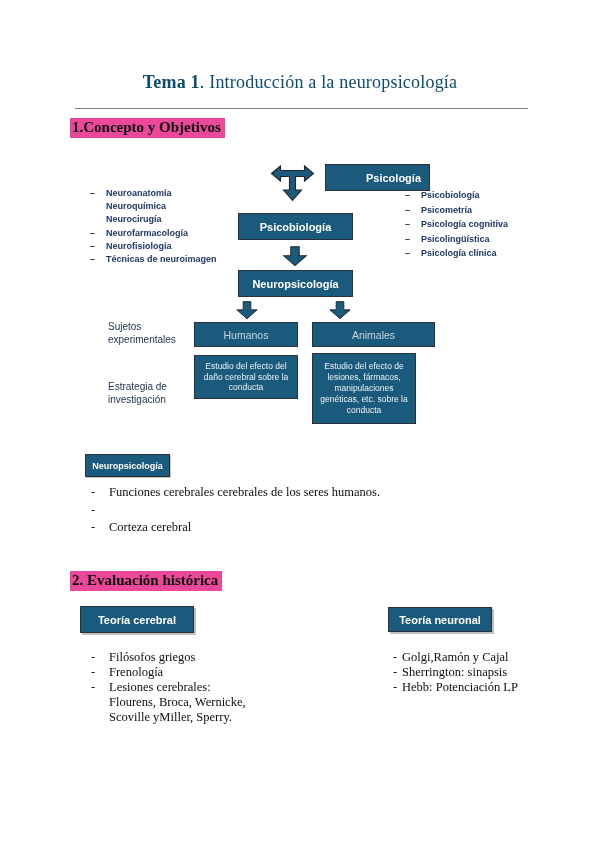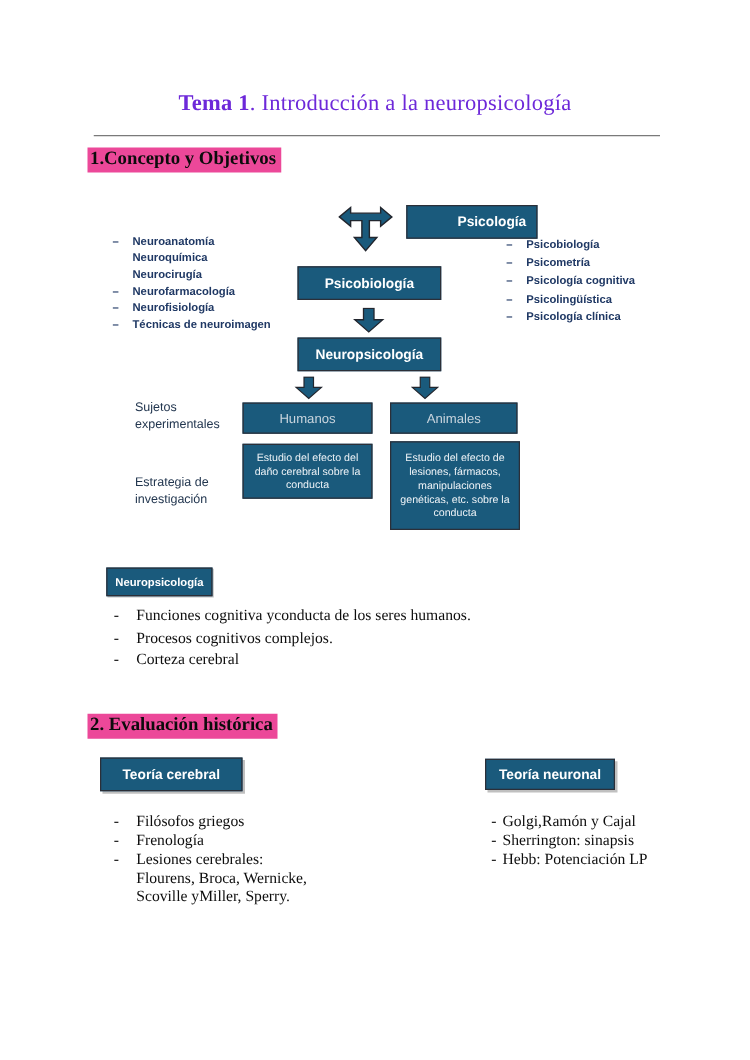--- a/index.html
+++ b/index.html
@@ -3,21 +3,21 @@
 <meta charset="utf-8">
 <style>
   html,body{margin:0;padding:0;background:#fff;}
   .page{
     position:relative;width:600px;height:848px;background:#ffffff;overflow:hidden;
     font-family:"Liberation Serif","DejaVu Serif",serif;color:#111;
   }
   
   .doc-title{
     position:absolute;top:72px;left:0;width:600px;text-align:center;
-    font-size:18px;color:#6d28d9;letter-spacing:.2px;
+    font-size:18px;color:#0c4a6e;letter-spacing:.2px;
   }
   .doc-title .b{font-weight:bold;}
   .rule{position:absolute;top:108px;left:75px;width:453px;border-top:1px solid #7a7a7a;}
   .sec-head{
     position:absolute;font-size:15px;font-weight:bold;color:#0c0c0c;
     background:#ec4899;padding:1px 4px 2px 2px;white-space:nowrap;
   }
   
   .tbox{
     position:absolute;background:#1a5a7c;border:1px solid #2b2f38;box-sizing:border-box;
@@ -131,35 +131,34 @@
     <path d="M12,1 L24,1 L24,14 L34,14 L18,28 L2,14 L12,14 Z" fill="#1a5a7c" stroke="#22262e" stroke-width="1.5"></path>
   </svg>
   <svg class="arrow-svg" style="left:327px;top:301px;" width="26" height="19" viewBox="0 0 36 30">
     <path d="M12,1 L24,1 L24,14 L34,14 L18,28 L2,14 L12,14 Z" fill="#1a5a7c" stroke="#22262e" stroke-width="1.5"></path>
   </svg>
 
   <div class="rowlab" style="left:108px;top:320px;width:82px;">Sujetos experimentales</div>
   <div class="rowlab" style="left:108px;top:380px;width:82px;">Estrategia de investigación</div>
 
   <div class="tbox sub" style="left:194px;top:322px;width:104px;height:25px;">Humanos</div>
-  <div class="tbox sub" style="left:312px;top:322px;width:102px;height:25px;">Animales</div>
+  <div class="tbox sub" style="left:312px;top:322px;width:123px;height:25px;">Animales</div>
 
   <div class="tbox body" style="left:194px;top:355px;width:104px;height:44px;">Estudio del efecto del daño cerebral sobre la conducta</div>
   <div class="tbox body" style="left:312px;top:353px;width:104px;height:71px;">Estudio del efecto de lesiones, fármacos, manipulaciones genéticas, etc. sobre la conducta</div>
 
   <div class="badge" style="left:85px;top:454px;width:85px;height:23px;">Neuropsicología</div>
 
   <div class="slist s1" style="left:91px;top:484px;width:420px;">
     <div class="row">
         <span class="dash">-</span>
-        <span>Funciones cognitiva yconducta de los seres humanos.</span>
-      </div>
-    <div class="row">
-        <span class="dash">-</span>
-        <span>Procesos cognitivos complejos.</span>
+        <span>Funciones cerebrales cerebrales de los seres humanos.</span>
+      </div>
+    <div class="row">
+        <span class="dash">-</span>
       </div>
     <div class="row">
         <span class="dash">-</span>
         <span>Corteza cerebral</span>
       </div>
   </div>
 
   <div class="sec-head" style="left:70px;top:571px;">2. Evaluación histórica</div>
 
   <div class="tbox hdr teoria" style="left:80px;top:606px;width:114px;height:27px;">Teoría cerebral</div>

